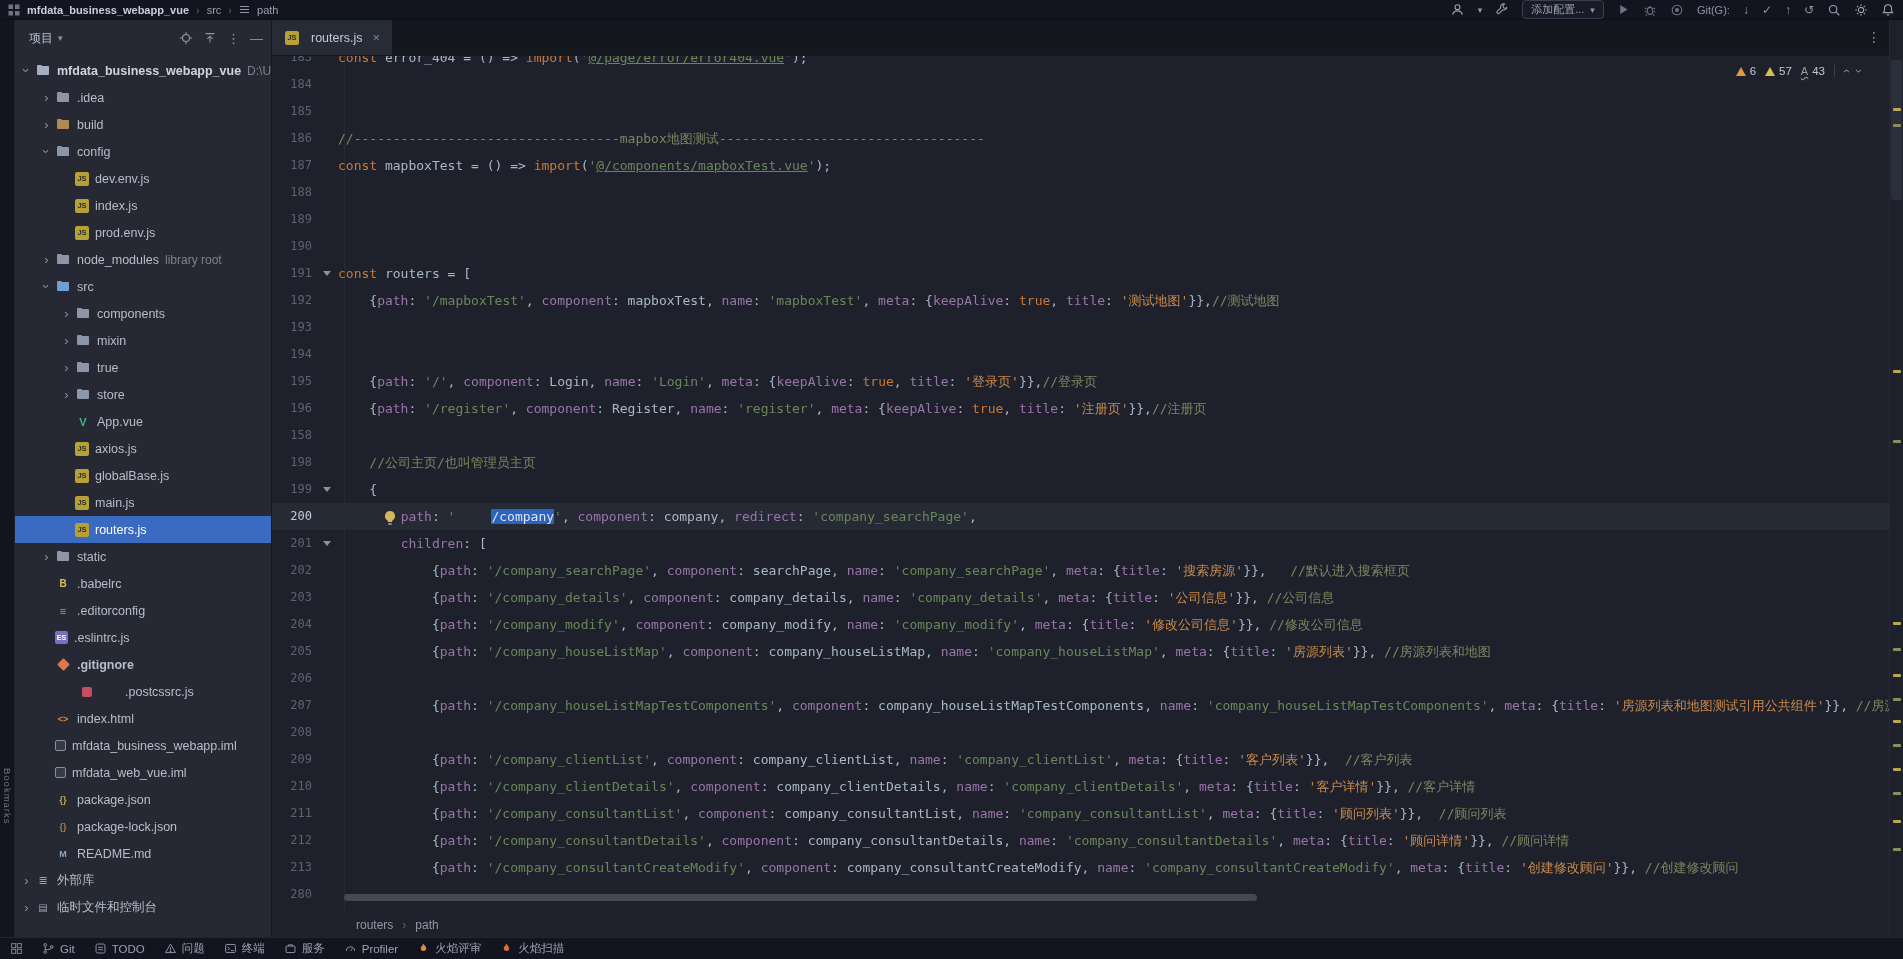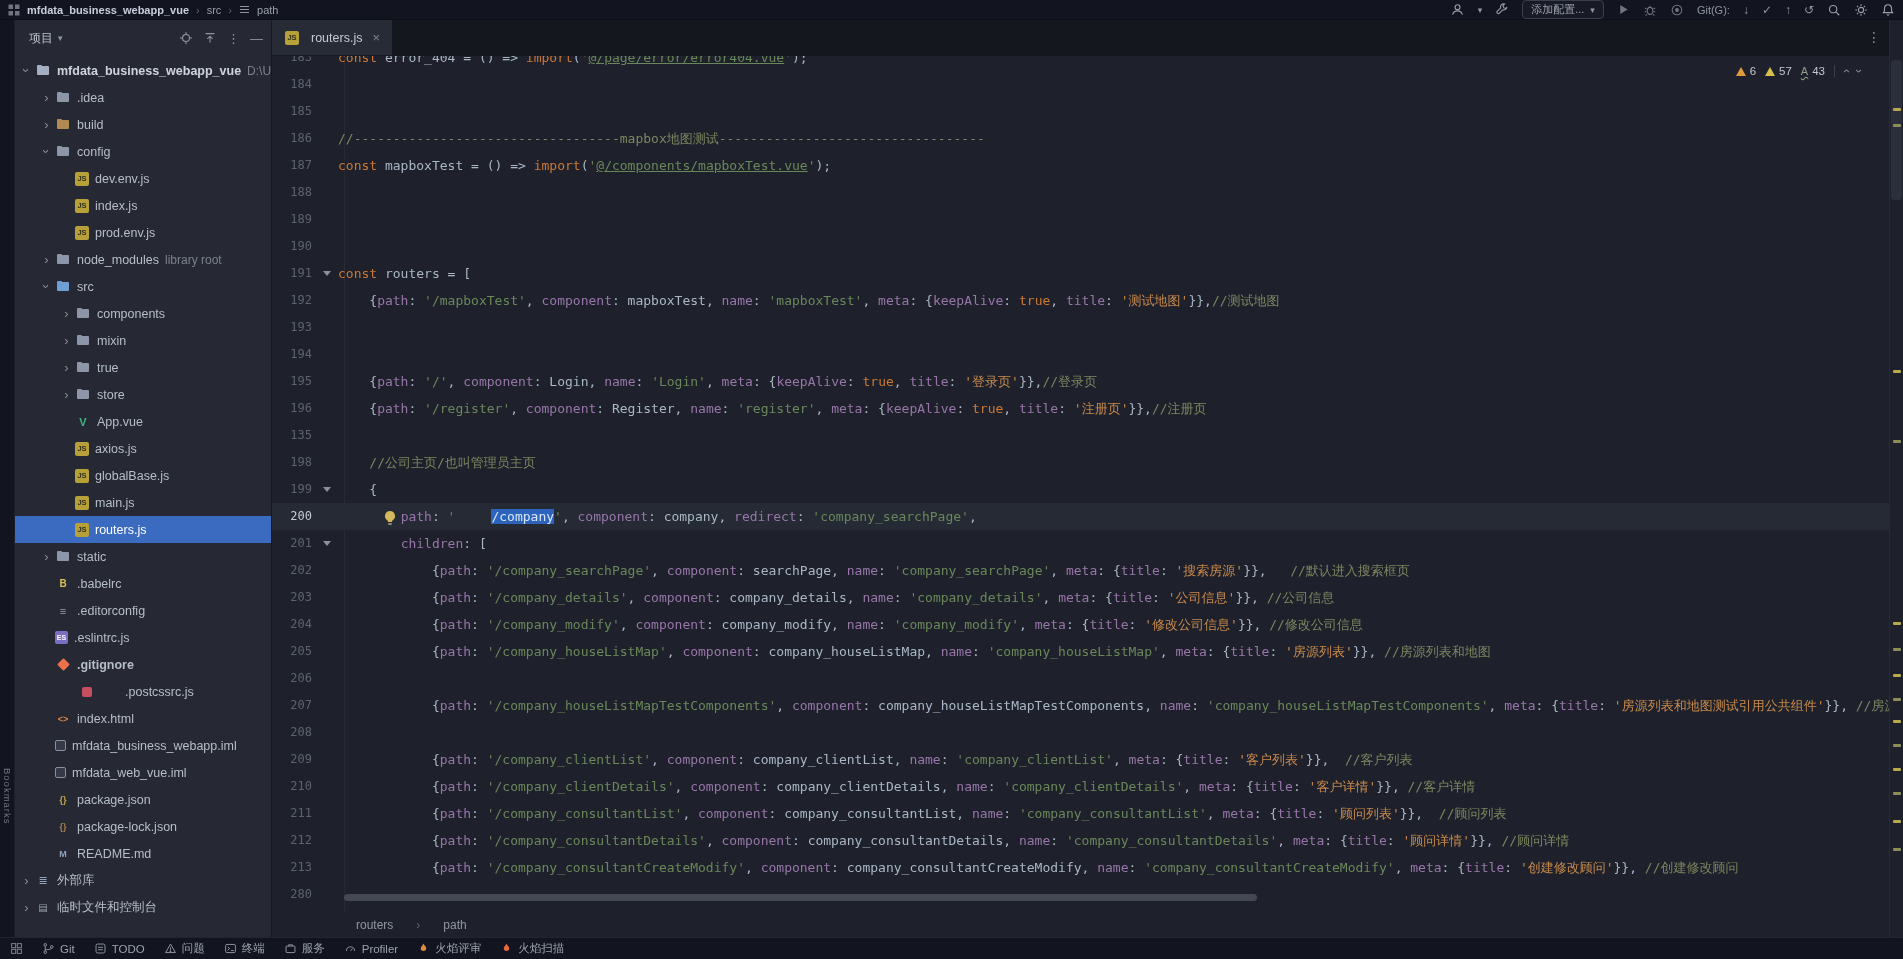--- a/index.html
+++ b/index.html
@@ -103,21 +103,21 @@
   .t2 { border-bottom:9px solid #d4c04e; }
   .typo { color:#8fa08f; text-decoration:underline; text-decoration-style:wavy; font-size:11px; }
   .insp-sep { width:1px; height:12px; background:#3a3f4c; }
   .insp-arrow { color:#8b919c; font-size:12px; display:inline-flex; }
   .rot-up { display:inline-block; transform:rotate(-90deg); }
   .rot-down { display:inline-block; transform:rotate(90deg); }
 
   .hscroll { position:absolute; left:72px; right:24px; bottom:12px; height:7px; }
   .hthumb { width:60%; height:100%; background:#4a4f5a; border-radius:4px; opacity:.85; }
 
-  .ebc { height:24px; flex:none; display:flex; align-items:center; padding-left:84px; gap:23px;
+  .ebc { height:24px; flex:none; display:flex; align-items:center; padding-left:84px; gap:9px;
          font-size:12px; color:#8f96a2; background:#1e212b; }
 
   
   .stripe { width:14px; flex:none; background:#1e212b; border-left:1px solid #262a34; position:relative; }
   .vthumb { position:absolute; left:1px; top:40px; width:11px; height:140px; background:#3a4050; opacity:.45; border-radius:3px; }
   .mark { position:absolute; left:3px; width:8px; height:3px; border-radius:1px; }
 
   
   .statusbar { height:22px; flex:none; background:#12141f; border-top:1px solid #23262f; display:flex;
                align-items:center; padding:0 10px; gap:19px; font-size:11.5px; color:#9aa1ad; }
@@ -421,21 +421,21 @@
             <div class="cl"><span class="g">187</span><span class="fold"></span><span class="ct"><span class="tk-k">const</span><span class="tk-t"> mapboxTest = () =&gt; </span><span class="tk-k">import</span><span class="tk-t">(</span><span class="tk-s">'</span><span class="tk-l">@/components/mapboxTest.vue</span><span class="tk-s">'</span><span class="tk-t">);</span></span></div>
             <div class="cl"><span class="g">188</span><span class="fold"></span><span class="ct"></span></div>
             <div class="cl"><span class="g">189</span><span class="fold"></span><span class="ct"></span></div>
             <div class="cl"><span class="g">190</span><span class="fold"></span><span class="ct"></span></div>
             <div class="cl"><span class="g">191</span><span class="fold has"></span><span class="ct"><span class="tk-k">const</span><span class="tk-t"> routers = [</span></span></div>
             <div class="cl"><span class="g">192</span><span class="fold"></span><span class="ct"><span class="tk-t">    {</span><span class="tk-o">path</span><span class="tk-t">: </span><span class="tk-s">'/mapboxTest'</span><span class="tk-t">, </span><span class="tk-o">component</span><span class="tk-t">: mapboxTest, </span><span class="tk-o">name</span><span class="tk-t">: </span><span class="tk-s">'mapboxTest'</span><span class="tk-t">, </span><span class="tk-o">meta</span><span class="tk-t">: {</span><span class="tk-o">keepAlive</span><span class="tk-t">: </span><span class="tk-k">true</span><span class="tk-t">, </span><span class="tk-o">title</span><span class="tk-t">: </span><span class="tk-z">'测试地图'</span><span class="tk-t">}},</span><span class="tk-c">//测试地图</span></span></div>
             <div class="cl"><span class="g">193</span><span class="fold"></span><span class="ct"></span></div>
             <div class="cl"><span class="g">194</span><span class="fold"></span><span class="ct"></span></div>
             <div class="cl"><span class="g">195</span><span class="fold"></span><span class="ct"><span class="tk-t">    {</span><span class="tk-o">path</span><span class="tk-t">: </span><span class="tk-s">'/'</span><span class="tk-t">, </span><span class="tk-o">component</span><span class="tk-t">: Login, </span><span class="tk-o">name</span><span class="tk-t">: </span><span class="tk-s">'Login'</span><span class="tk-t">, </span><span class="tk-o">meta</span><span class="tk-t">: {</span><span class="tk-o">keepAlive</span><span class="tk-t">: </span><span class="tk-k">true</span><span class="tk-t">, </span><span class="tk-o">title</span><span class="tk-t">: </span><span class="tk-z">'登录页'</span><span class="tk-t">}},</span><span class="tk-c">//登录页</span></span></div>
             <div class="cl"><span class="g">196</span><span class="fold"></span><span class="ct"><span class="tk-t">    {</span><span class="tk-o">path</span><span class="tk-t">: </span><span class="tk-s">'/register'</span><span class="tk-t">, </span><span class="tk-o">component</span><span class="tk-t">: Register, </span><span class="tk-o">name</span><span class="tk-t">: </span><span class="tk-s">'register'</span><span class="tk-t">, </span><span class="tk-o">meta</span><span class="tk-t">: {</span><span class="tk-o">keepAlive</span><span class="tk-t">: </span><span class="tk-k">true</span><span class="tk-t">, </span><span class="tk-o">title</span><span class="tk-t">: </span><span class="tk-z">'注册页'</span><span class="tk-t">}},</span><span class="tk-c">//注册页</span></span></div>
-            <div class="cl"><span class="g">135</span><span class="fold"></span><span class="ct"></span></div>
+            <div class="cl"><span class="g">158</span><span class="fold"></span><span class="ct"></span></div>
             <div class="cl"><span class="g">198</span><span class="fold"></span><span class="ct"><span class="tk-t">    </span><span class="tk-c">//公司主页/也叫管理员主页</span></span></div>
             <div class="cl"><span class="g">199</span><span class="fold has"></span><span class="ct"><span class="tk-t">    {</span></span></div>
             <div class="cl cur"><span class="g">200</span><span class="fold"></span><span class="ct"><span class="tk-t">        </span><span class="tk-o">path</span><span class="tk-t">: </span><span class="tk-s">'</span><span class="tk-sel">/company</span><span class="tk-s">'</span><span class="tk-t">, </span><span class="tk-o">component</span><span class="tk-t">: company, </span><span class="tk-o">redirect</span><span class="tk-t">: </span><span class="tk-s">'company_searchPage'</span><span class="tk-t">,</span></span><span class="bulb"><svg width="16" height="16" viewBox="0 0 16 16">
                   <path d="M8 1a5 5 0 0 0-3 9c.6.5 1 1 1 2h4c0-1 .4-1.5 1-2a5 5 0 0 0-3-9z" fill="#d6b85a"></path>
                   <rect x="6" y="13" width="4" height="2" rx="1" fill="#8a8a6a"></rect>
                 </svg></span></div>
             <div class="cl"><span class="g">201</span><span class="fold has"></span><span class="ct"><span class="tk-t">        </span><span class="tk-o">children</span><span class="tk-t">: [</span></span></div>
             <div class="cl"><span class="g">202</span><span class="fold"></span><span class="ct"><span class="tk-t">            {</span><span class="tk-o">path</span><span class="tk-t">: </span><span class="tk-s">'/company_searchPage'</span><span class="tk-t">, </span><span class="tk-o">component</span><span class="tk-t">: searchPage, </span><span class="tk-o">name</span><span class="tk-t">: </span><span class="tk-s">'company_searchPage'</span><span class="tk-t">, </span><span class="tk-o">meta</span><span class="tk-t">: {</span><span class="tk-o">title</span><span class="tk-t">: </span><span class="tk-z">'搜索房源'</span><span class="tk-t">}},   </span><span class="tk-c">//默认进入搜索框页</span></span></div>
             <div class="cl"><span class="g">203</span><span class="fold"></span><span class="ct"><span class="tk-t">            {</span><span class="tk-o">path</span><span class="tk-t">: </span><span class="tk-s">'/company_details'</span><span class="tk-t">, </span><span class="tk-o">component</span><span class="tk-t">: company_details, </span><span class="tk-o">name</span><span class="tk-t">: </span><span class="tk-s">'company_details'</span><span class="tk-t">, </span><span class="tk-o">meta</span><span class="tk-t">: {</span><span class="tk-o">title</span><span class="tk-t">: </span><span class="tk-z">'公司信息'</span><span class="tk-t">}}, </span><span class="tk-c">//公司信息</span></span></div>
             <div class="cl"><span class="g">204</span><span class="fold"></span><span class="ct"><span class="tk-t">            {</span><span class="tk-o">path</span><span class="tk-t">: </span><span class="tk-s">'/company_modify'</span><span class="tk-t">, </span><span class="tk-o">component</span><span class="tk-t">: company_modify, </span><span class="tk-o">name</span><span class="tk-t">: </span><span class="tk-s">'company_modify'</span><span class="tk-t">, </span><span class="tk-o">meta</span><span class="tk-t">: {</span><span class="tk-o">title</span><span class="tk-t">: </span><span class="tk-z">'修改公司信息'</span><span class="tk-t">}}, </span><span class="tk-c">//修改公司信息</span></span></div>

